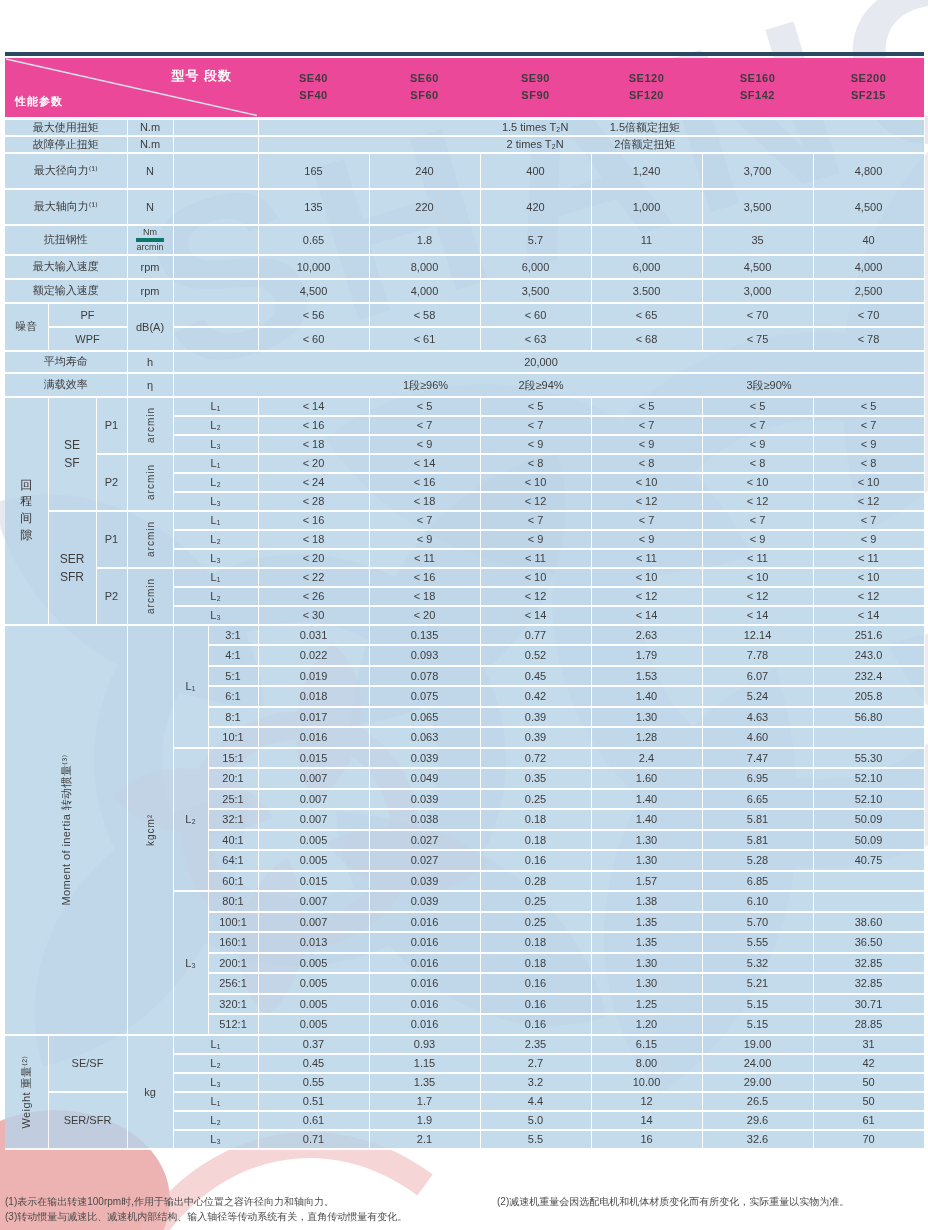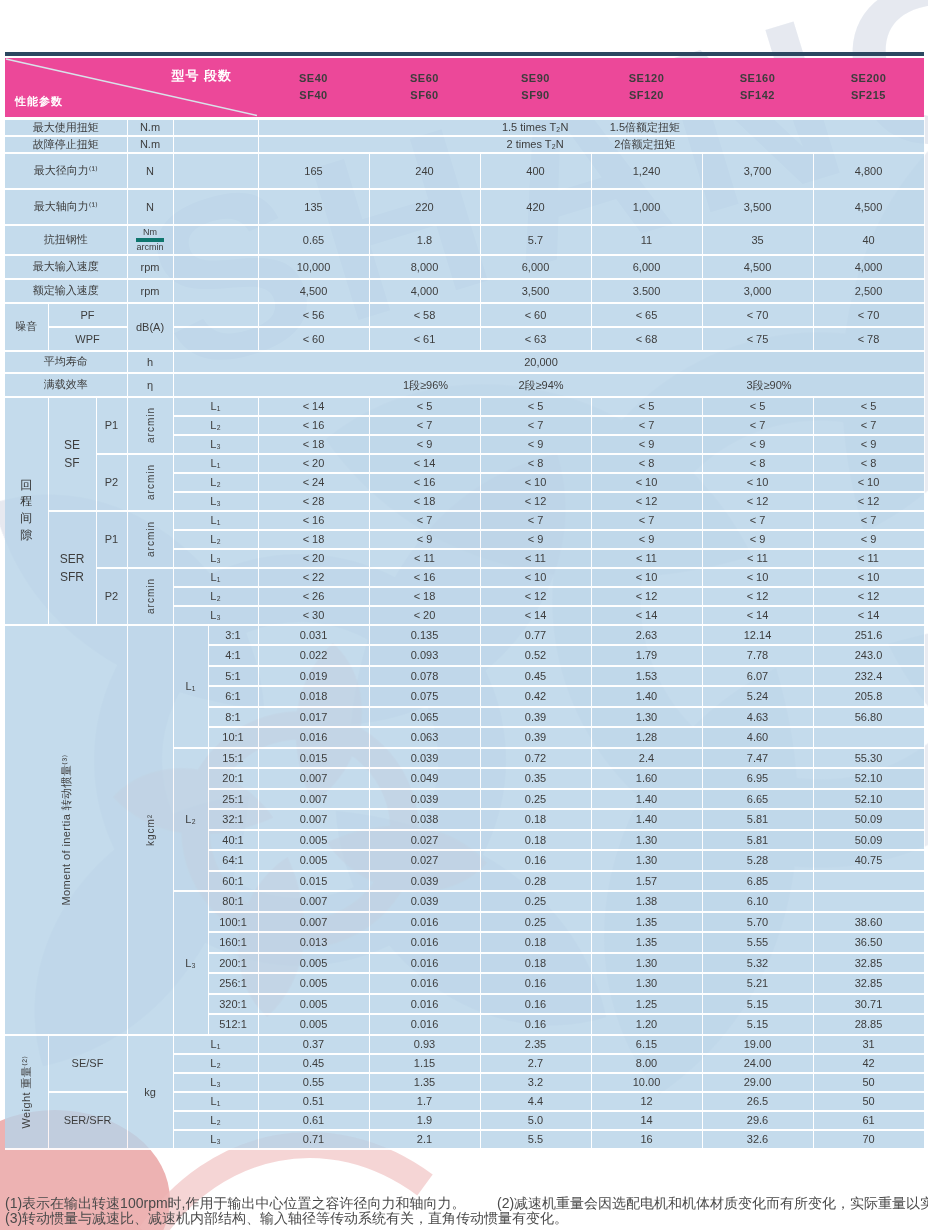--- a/index.html
+++ b/index.html
@@ -29,21 +29,21 @@
   .cjkv{position:absolute;left:50%;top:50%;transform:translate(-50%,-50%);width:14px;line-height:1.4;
     font-size:12px;word-break:break-all;color:#333;font-family:Liberation Serif, serif;}
   .vtxt{position:absolute;left:50%;top:50%;transform:translate(-50%,-50%) rotate(-90deg);
     white-space:nowrap;font-size:10px;letter-spacing:1px;}
   .vtxt2{position:absolute;left:50%;top:50%;transform:translate(-50%,-50%) rotate(-90deg);
     white-space:nowrap;font-size:11px;letter-spacing:0.4px;color:#3f3f3f;}
   td.lgrp,td.ratio{font-size:10.5px;}
   td.lcell{font-size:10.5px;}
   td.lcell2{font-size:10.5px;text-align:left;padding-left:14px;}
   td.series div{line-height:1.5;font-size:12px;}
-  .fnote{position:absolute;font-size:14px;color:#4a4a4a;white-space:nowrap;}
+  .fnote{position:absolute;font-size:10px;color:#4a4a4a;white-space:nowrap;}
 </style>
 </head>
 <body>
 <div class="page">
 
 <svg class="wm" width="928" height="1230" viewBox="0 0 928 1230">
   <text x="620" y="240" font-size="230" font-weight="bold" fill="#e2e6ee" opacity="0.85" letter-spacing="18" text-anchor="middle" transform="rotate(-17 620 240)">SHANG</text>
   <g transform="translate(820,600) scale(2.6) rotate(18)" fill="#d4d8e4" opacity="0.5">
     <path d="M0,-200 C55,-165 60,-80 8,-30 C-30,-85 -38,-150 0,-200"></path>
     <path d="M0,-200 C55,-165 60,-80 8,-30 C-30,-85 -38,-150 0,-200" transform="rotate(90)"></path>

